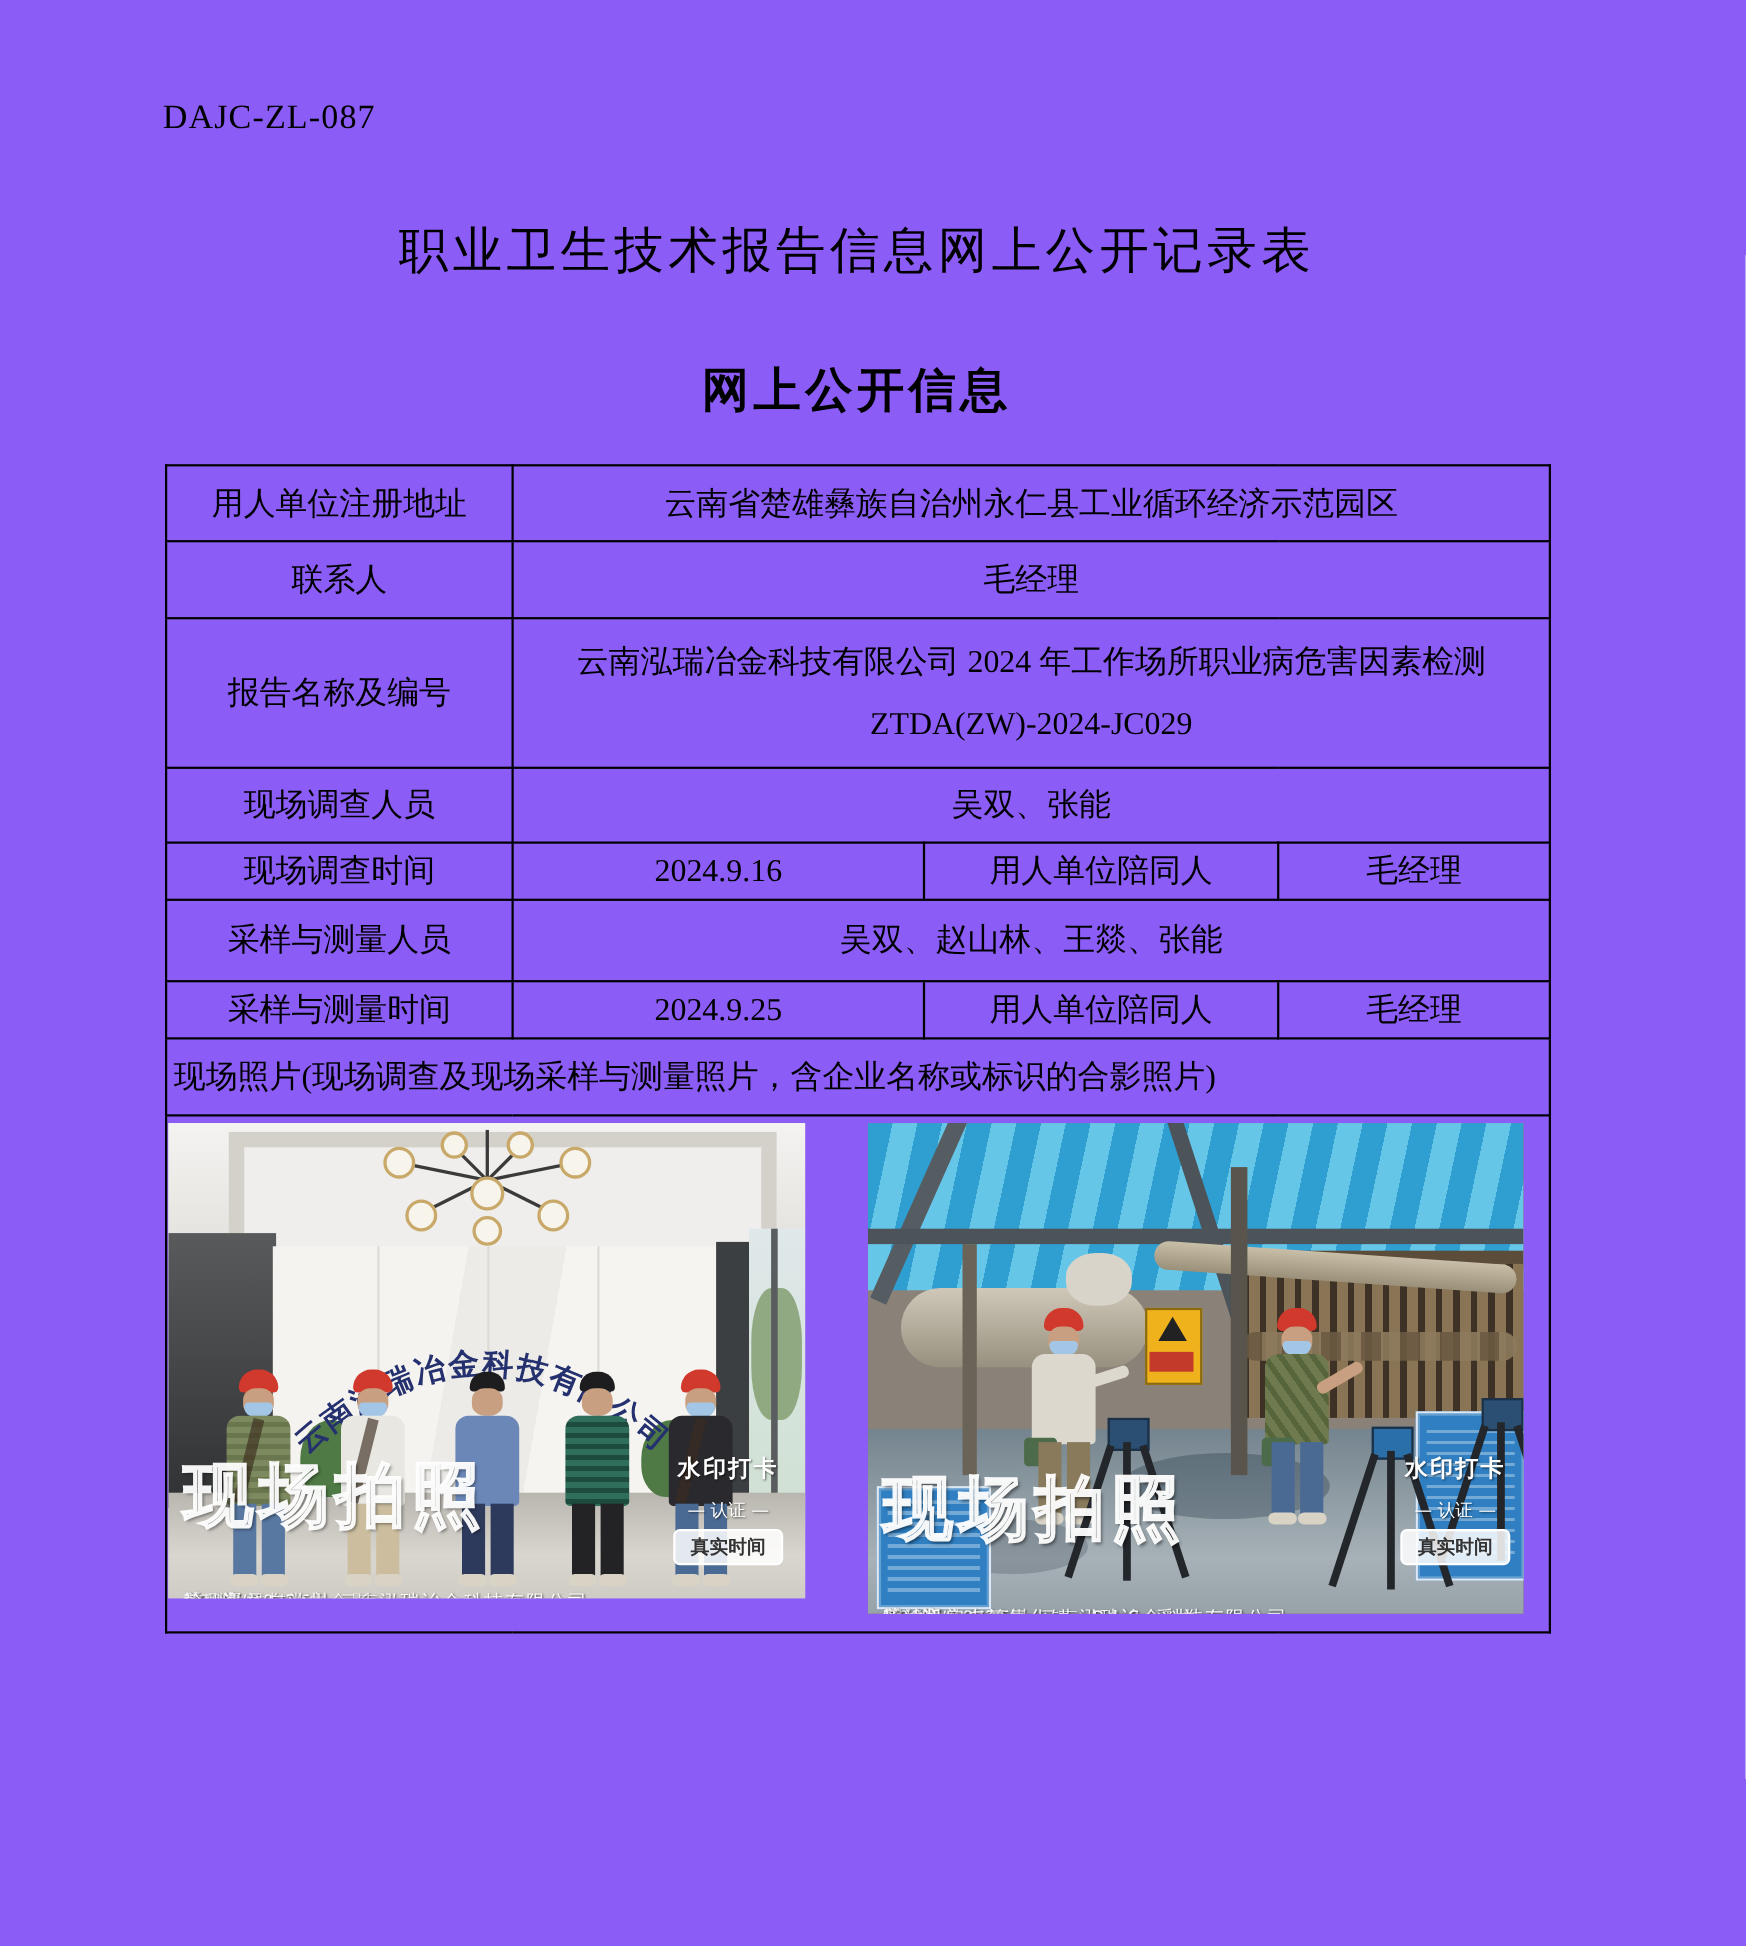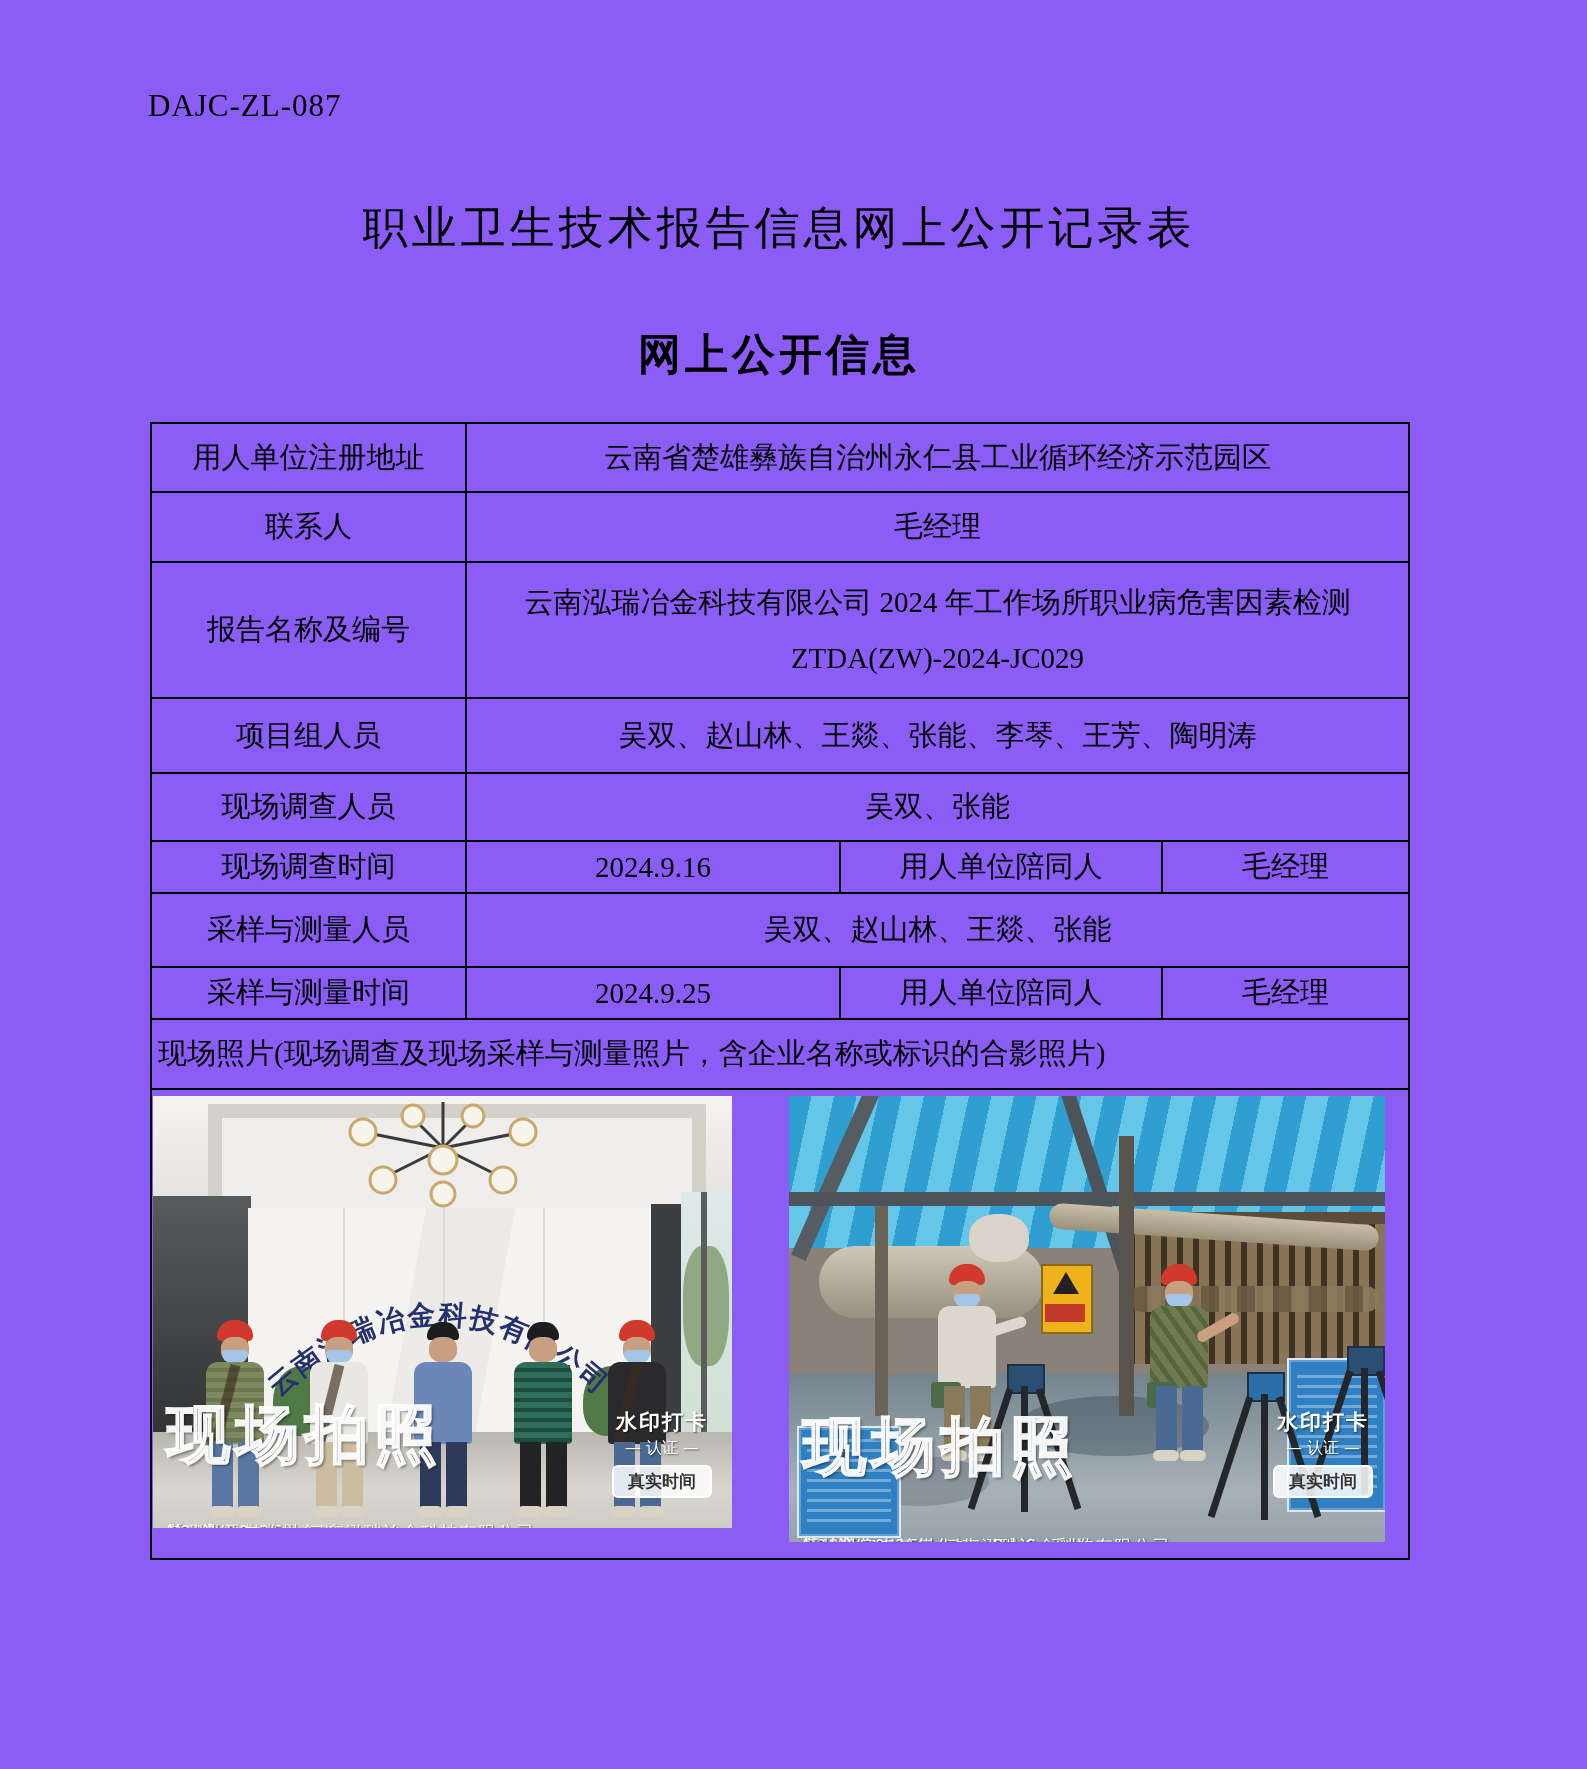--- a/index.html
+++ b/index.html
@@ -107,21 +107,21 @@
   .wm-rows{left:14px;bottom:8px;font-family:"DejaVu Sans","Liberation Sans",sans-serif;
      color:#fff;font-size:17px;line-height:24px;text-shadow:1px 1px 2px rgba(0,0,0,.7);}
   .wm-row{position:static;white-space:nowrap;}
   .wm-lab{font-weight:700;letter-spacing:6px;}
   .wm-val{opacity:.95;letter-spacing:2px;}
   .wm-badge{right:10px;bottom:30px;width:120px;text-align:center;color:#fff;
      font-family:"DejaVu Sans","Liberation Sans",sans-serif;
      text-shadow:1px 1px 2px rgba(0,0,0,.6);}
   .wm-badge *{position:static;display:block;}
   .wm-b1{font-size:21px;font-weight:700;letter-spacing:2px;}
-  .wm-b2{font-size:16px;margin-top:2px;}
+  .wm-b2{font-size:16px;margin-top:14px;}
   .wm-b3{margin:6px auto 0;width:96px;font-size:17px;font-weight:700;color:#333;
      background:rgba(255,255,255,.85);border:2px solid #fff;border-radius:6px;
      padding:3px 0;text-shadow:none;}
 </style>
 </head>
 <body>
 
 <div class="page">
 
   <div class="doc-code">DAJC-ZL-087</div>
@@ -143,24 +143,20 @@
     <tr style="height:70px">
       <td>联系人</td>
       <td colspan="3">毛经理</td>
     </tr>
     <tr style="height:136px">
       <td>报告名称及编号</td>
       <td colspan="3" class="two-line">
         <div>云南泓瑞冶金科技有限公司 2024 年工作场所职业病危害因素检测</div>
         <div>ZTDA(ZW)-2024-JC029</div>
       </td>
-    </tr>
-    <tr style="height:75px">
-      <td>项目组人员</td>
-      <td colspan="3">吴双、赵山林、王燚、张能、李琴、王芳、陶明涛</td>
     </tr>
     <tr style="height:68px">
       <td>现场调查人员</td>
       <td colspan="3">吴双、张能</td>
     </tr>
     <tr style="height:52px">
       <td>现场调查时间</td>
       <td>2024.9.16</td>
       <td>用人单位陪同人</td>
       <td>毛经理</td>

